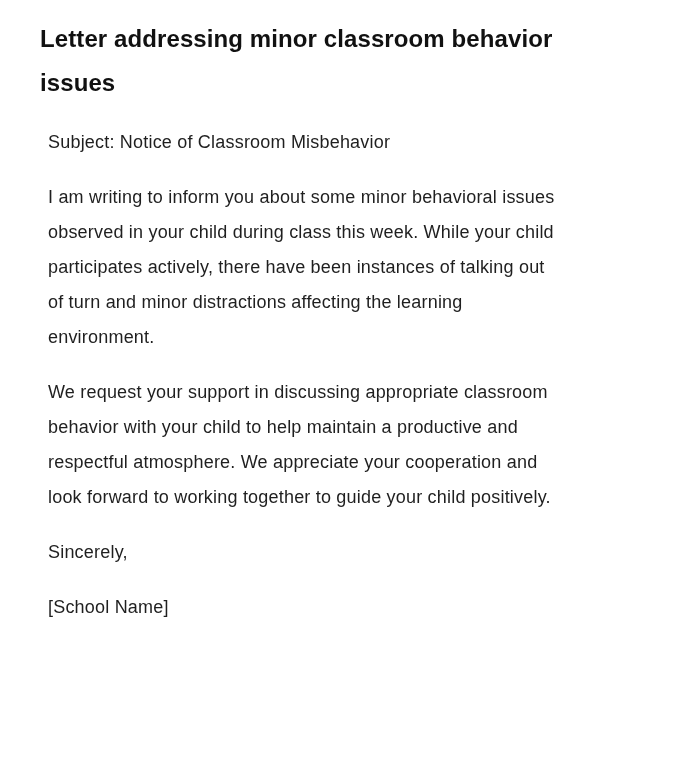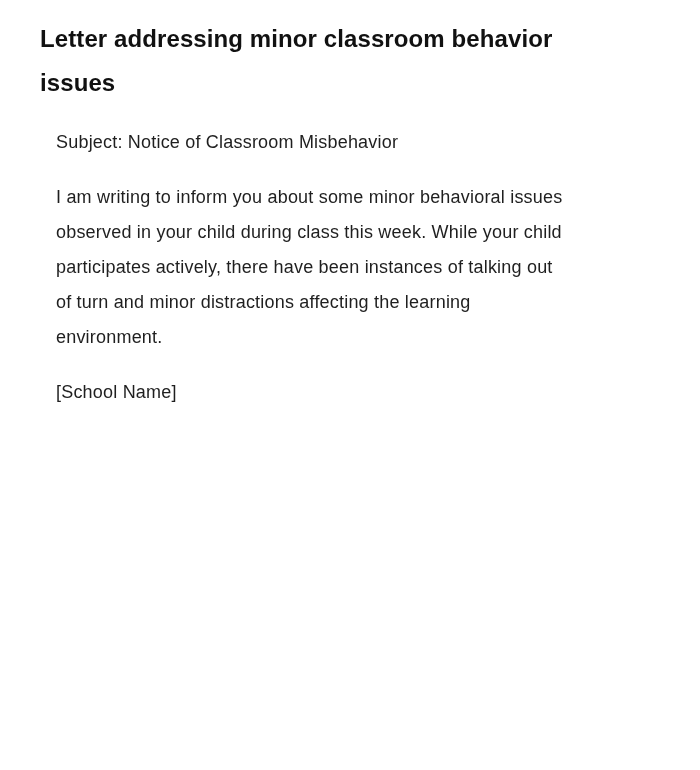--- a/index.html
+++ b/index.html
@@ -24,38 +24,43 @@
     line-height: 44px;
     font-weight: 700;
     color: #111111;
     margin: 17px 0 8px 0;
     letter-spacing: 0.1px;
     white-space: pre-line;
   }
   p.doc-par {
     font-size: 18px;
     line-height: 35px;
-    margin: 20px 16px;
+    margin: 20px 8px;
     letter-spacing: 0.2px;
     white-space: pre-line;
   }
 </style>
 </head>
 <body>
 
 <main class="doc">
   <h1 class="doc-title">Letter addressing minor classroom behavior
 issues</h1>
 
   <p class="doc-par">Subject: Notice of Classroom Misbehavior</p>
 
 
   <p class="doc-par">I am writing to inform you about some minor behavioral issues
 observed in your child during class this week. While your child
 participates actively, there have been instances of talking out
 of turn and minor distractions affecting the learning
 environment.</p>
 
+  <p class="doc-par">We request your support in discussing appropriate classroom
+behavior with your child to help maintain a productive and
+respectful atmosphere. We appreciate your cooperation and
+look forward to working together to guide your child positively.</p>
 
+  <p class="doc-par">Sincerely,</p>
 
 
   <p class="doc-par">[School Name]</p>
 </main>
 
 </body></html>

